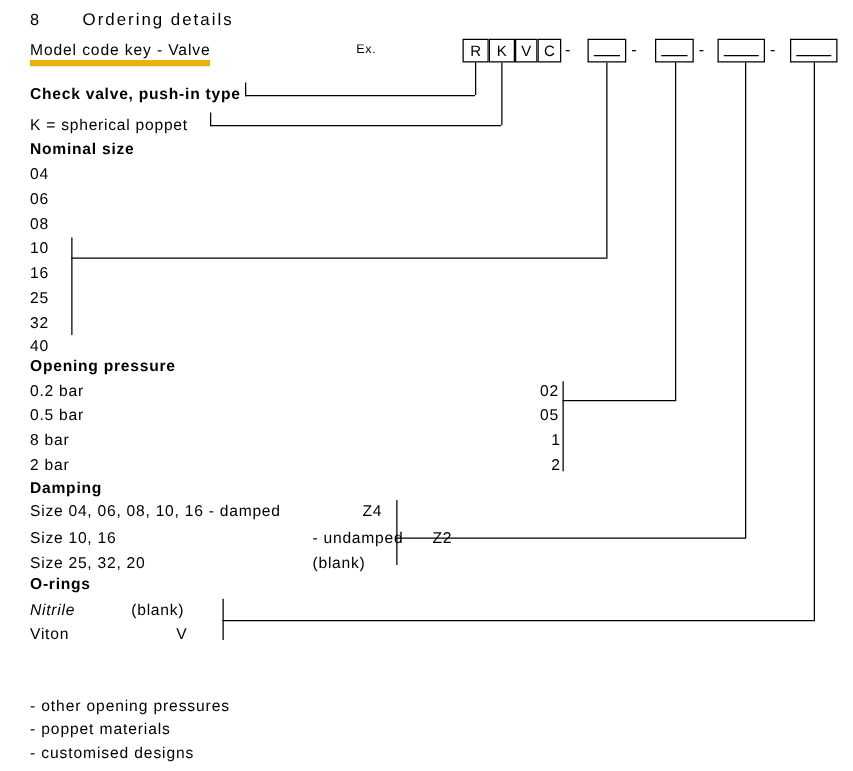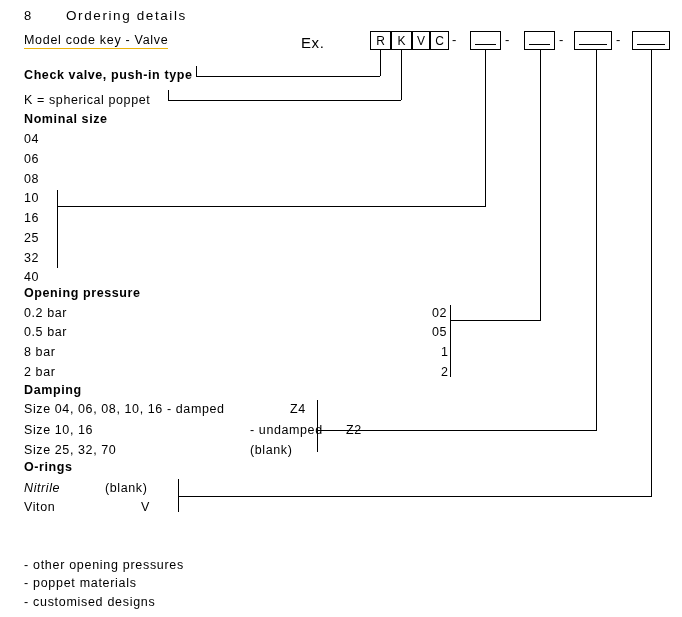--- a/index.html
+++ b/index.html
@@ -41,28 +41,28 @@
     top: 8px;
     font-size: 13.5px;
     letter-spacing: 1.6px;
   }
   .mck {
     position: absolute;
     left: 24px;
     top: 33px;
     font-size: 12.5px;
     letter-spacing: 0.7px;
-    border-bottom: 1px solid #eab308;
+    border-bottom: 5px solid #eab308;
     padding-bottom: 1px;
   }
   .ex {
     position: absolute;
-    left: 301px;
+    left: 285px;
     top: 34px;
-    font-size: 15px;
+    font-size: 10px;
     letter-spacing: 0.6px;
   }
   
   .codebox {
     position: absolute;
     border: 1px solid #000;
     height: 19px;
     box-sizing: border-box;
     font-size: 12px;
     text-align: center;
@@ -177,21 +177,21 @@
   <div class="vline" style="left:450px; top:305px; height:72px;"></div>
   <div class="hline" style="left:450px; top:320px; width:90px;"></div>
   <div class="vline" style="left:540px; top:50px; height:271px;"></div>
 
   <div class="t bold" style="left:24px; top:383px;">Damping</div>
   <div class="t" style="left:24px; top:402px;text-align:center;">Size 04, 06, 08, 10, 16 - damped</div>
   <div class="t" style="left:290px; top:402px;">Z4</div>
   <div class="t" style="left:24px; top:423px;">Size 10, 16</div>
   <div class="t" style="left:250px; top:423px;">- undamped</div>
   <div class="t" style="left:346px; top:423px;">Z2</div>
-  <div class="t" style="left:24px; top:443px;">Size 25, 32, 70</div>
+  <div class="t" style="left:24px; top:443px;">Size 25, 32, 20</div>
   <div class="t" style="left:250px; top:443px;">(blank)</div>
   <div class="vline" style="left:317px; top:400px; height:52px;"></div>
   <div class="hline" style="left:317px; top:430px; width:279px;"></div>
   <div class="vline" style="left:596px; top:50px; height:381px;"></div>
 
   <div class="t bold" style="left:24px; top:460px;">O-rings</div>
   <div class="t" style="left:24px; top:481px;font-style:italic;">Nitrile</div>
   <div class="t" style="left:105px; top:481px;">(blank)</div>
   <div class="t" style="left:24px; top:500px;">Viton</div>
   <div class="t" style="left:141px; top:500px;">V</div>

